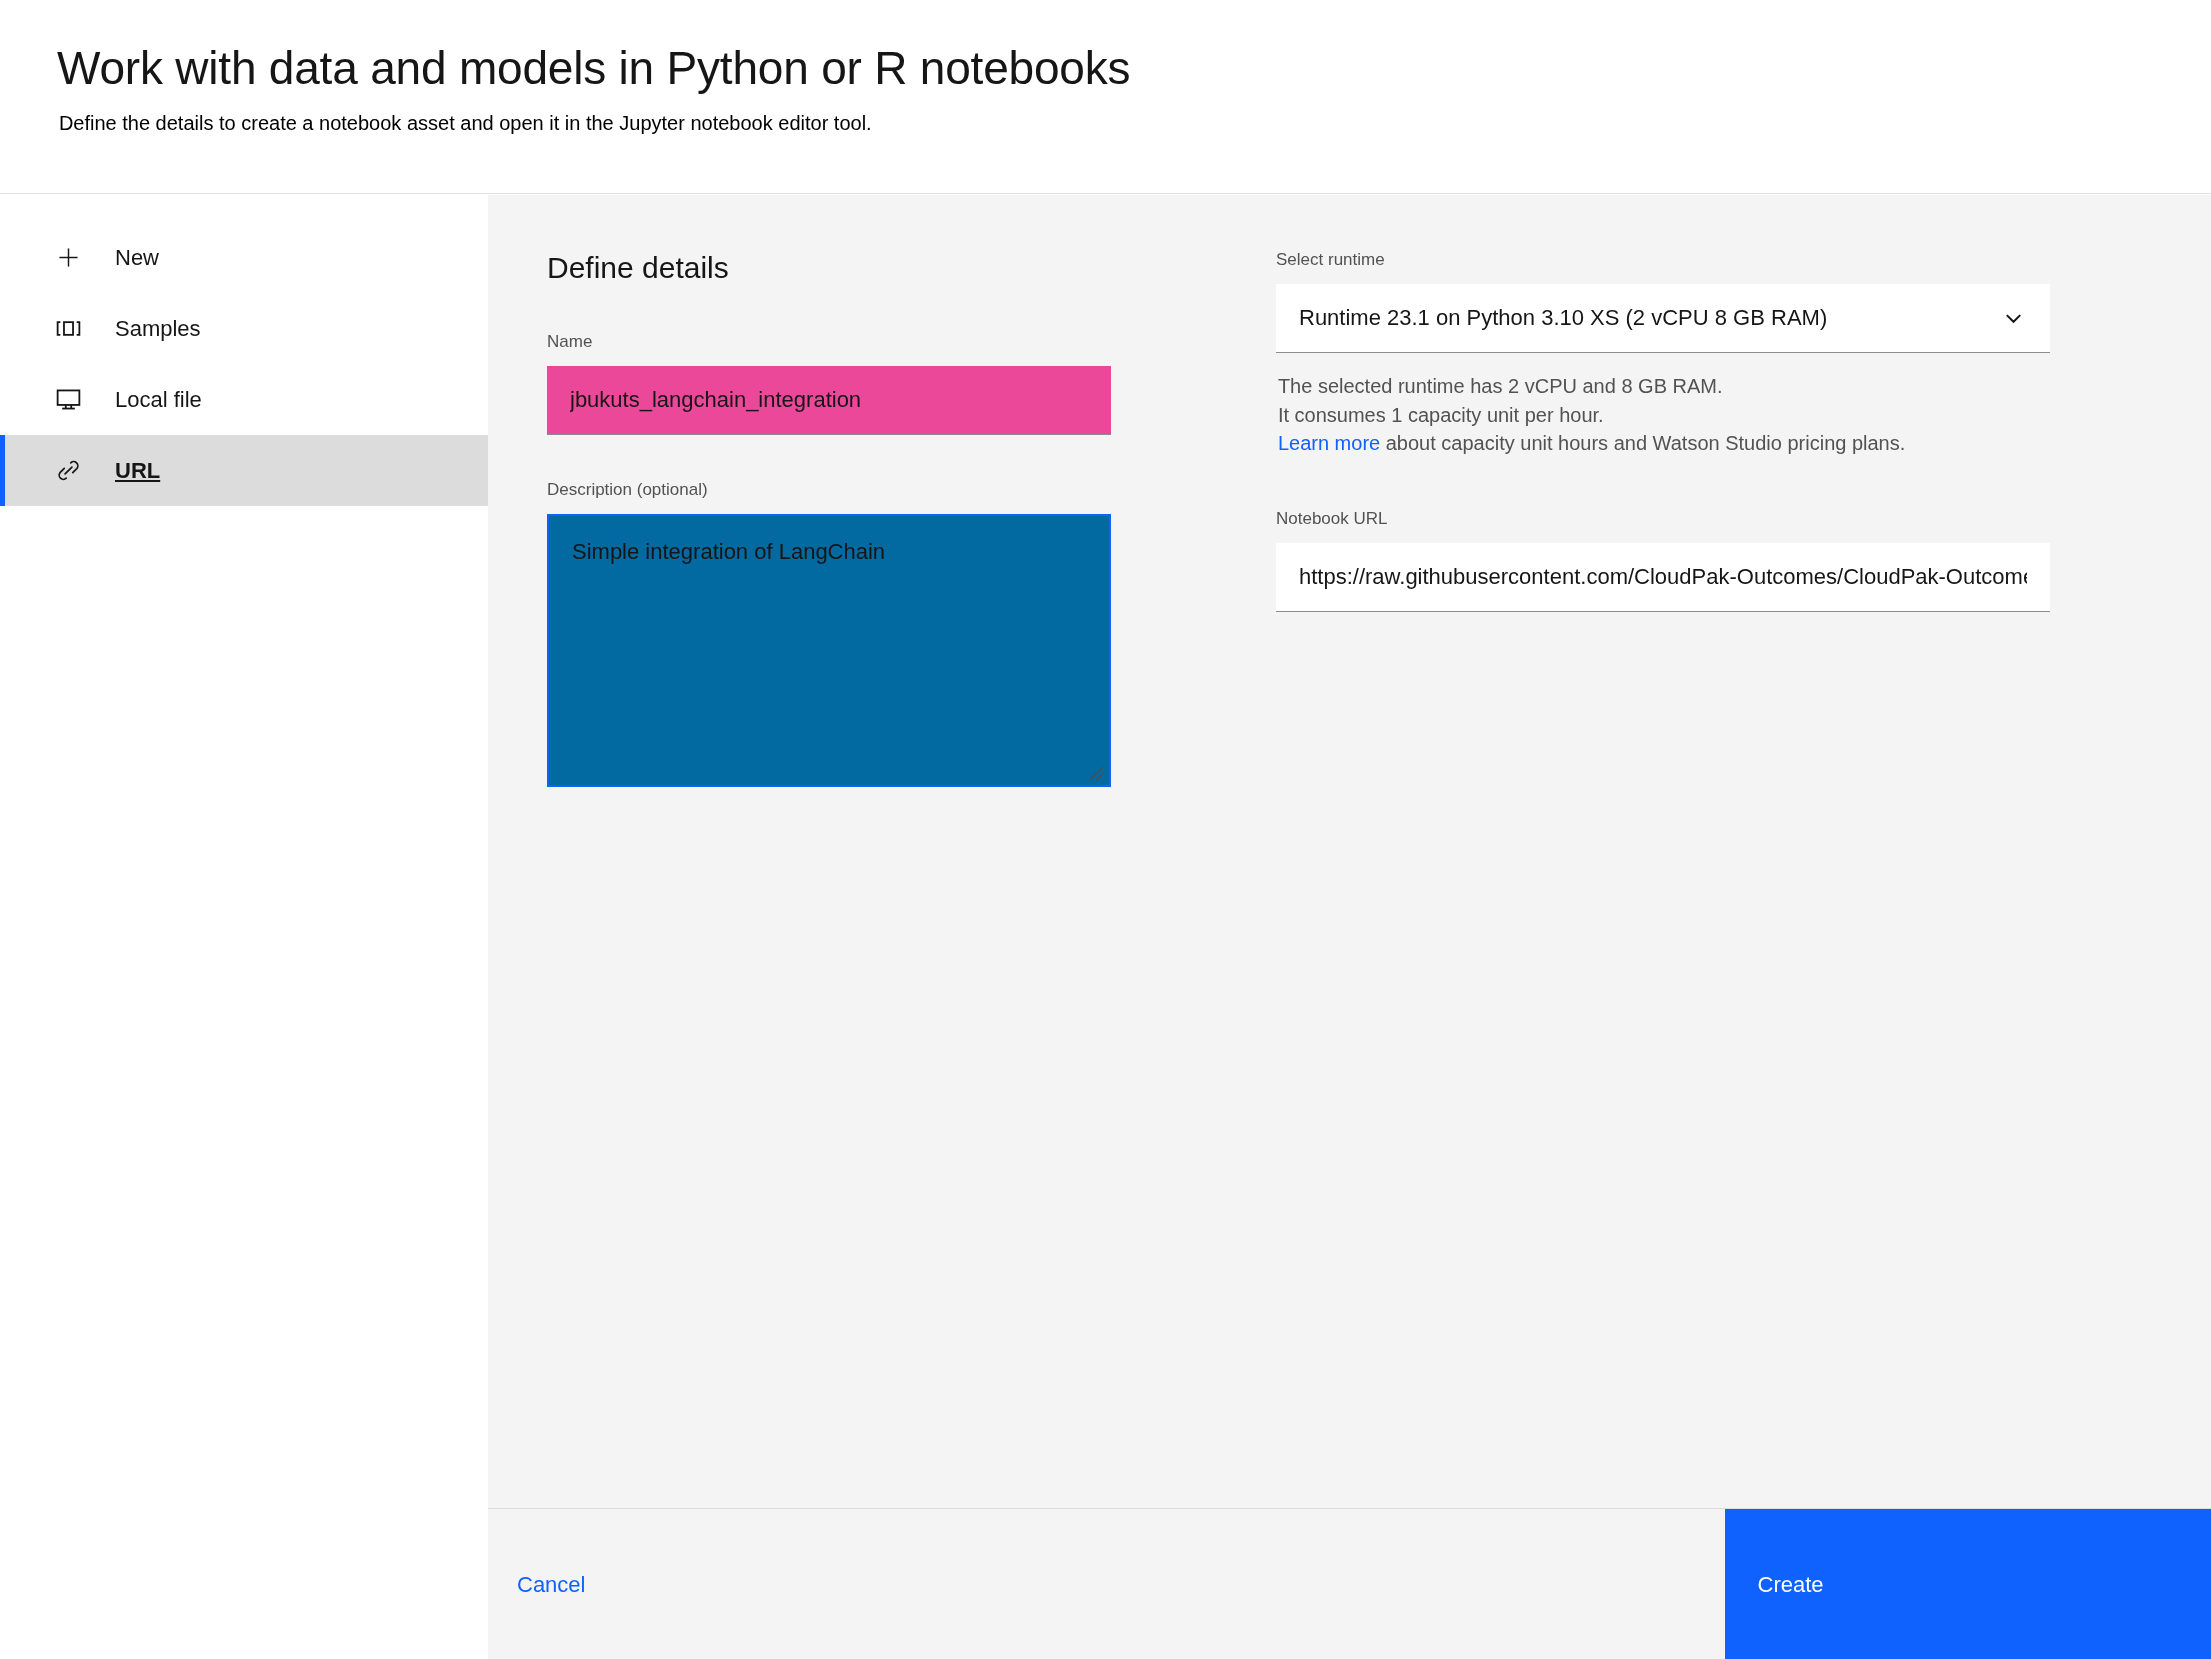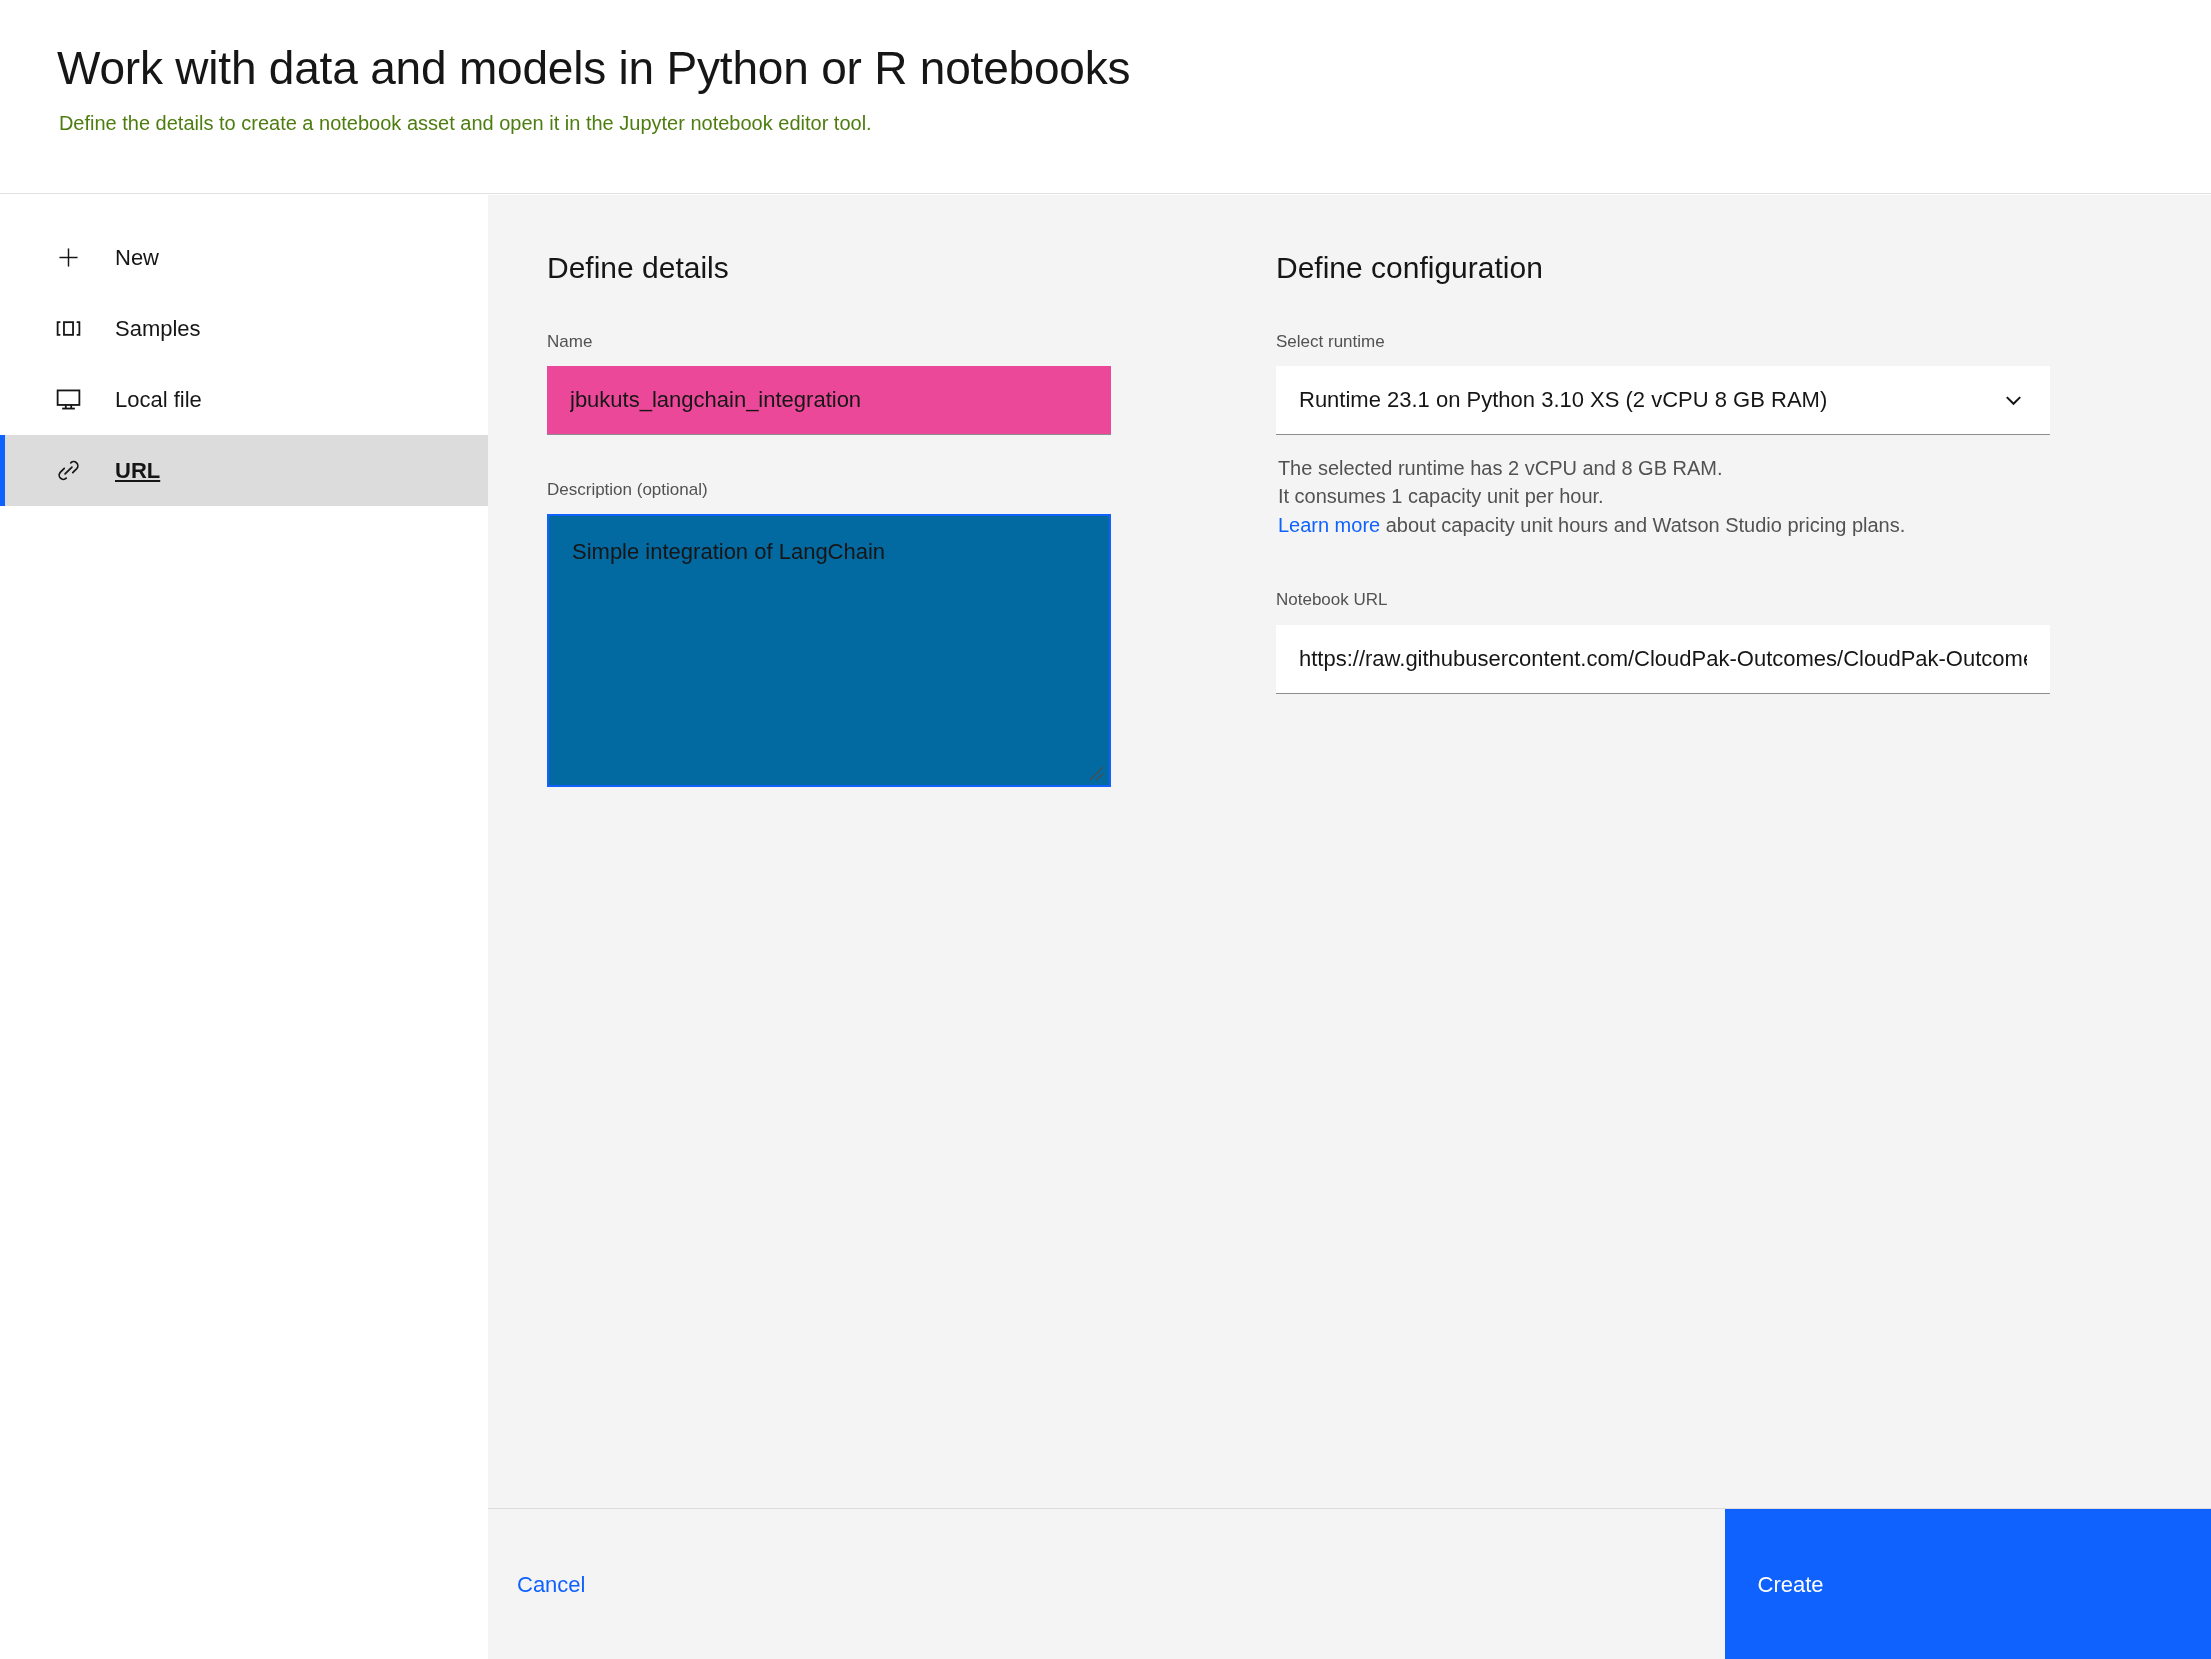--- a/index.html
+++ b/index.html
@@ -33,21 +33,21 @@
     font-weight: 400;
     line-height: 1.22;
     letter-spacing: -0.2px;
     color: #161616;
   }
   .page-subtitle {
     margin: 13.4px 0 0 1.9px;
     font-size: 20px;
     font-weight: 400;
     line-height: 1.35;
-    color: #4d7c0f;
+    color: #000000;
   }
 
   
   .sidebar {
     position: absolute;
     left: 0; top: 195px;
     width: 488px; height: 1464px;
     background: #ffffff;
     padding-top: 27px;
   }
@@ -320,21 +320,20 @@
             <textarea class="text-area" style="">Simple integration of LangChain</textarea>
             <svg class="resize-grip" viewBox="0 0 18 18" stroke="#4d4d4d" stroke-width="1.3">
               <line x1="17" y1="3" x2="3" y2="17"></line>
               <line x1="17" y1="10" x2="10" y2="17"></line>
             </svg>
           </div>
         </div>
       </div>
 
       <div class="col-right">
-        <h2 class="section-title">Define configuration</h2>
 
         <div>
           <label class="field-label">Select runtime</label>
           <div class="select-wrap">
             <span class="select-value">Runtime 23.1 on Python 3.10 XS (2 vCPU 8 GB RAM)</span>
             <svg class="select-chevron" viewBox="0 0 24 24" fill="none" stroke="currentColor" stroke-width="2.1">
               <polyline points="5,9 12,16 19,9"></polyline>
             </svg>
           </div>
         </div>

